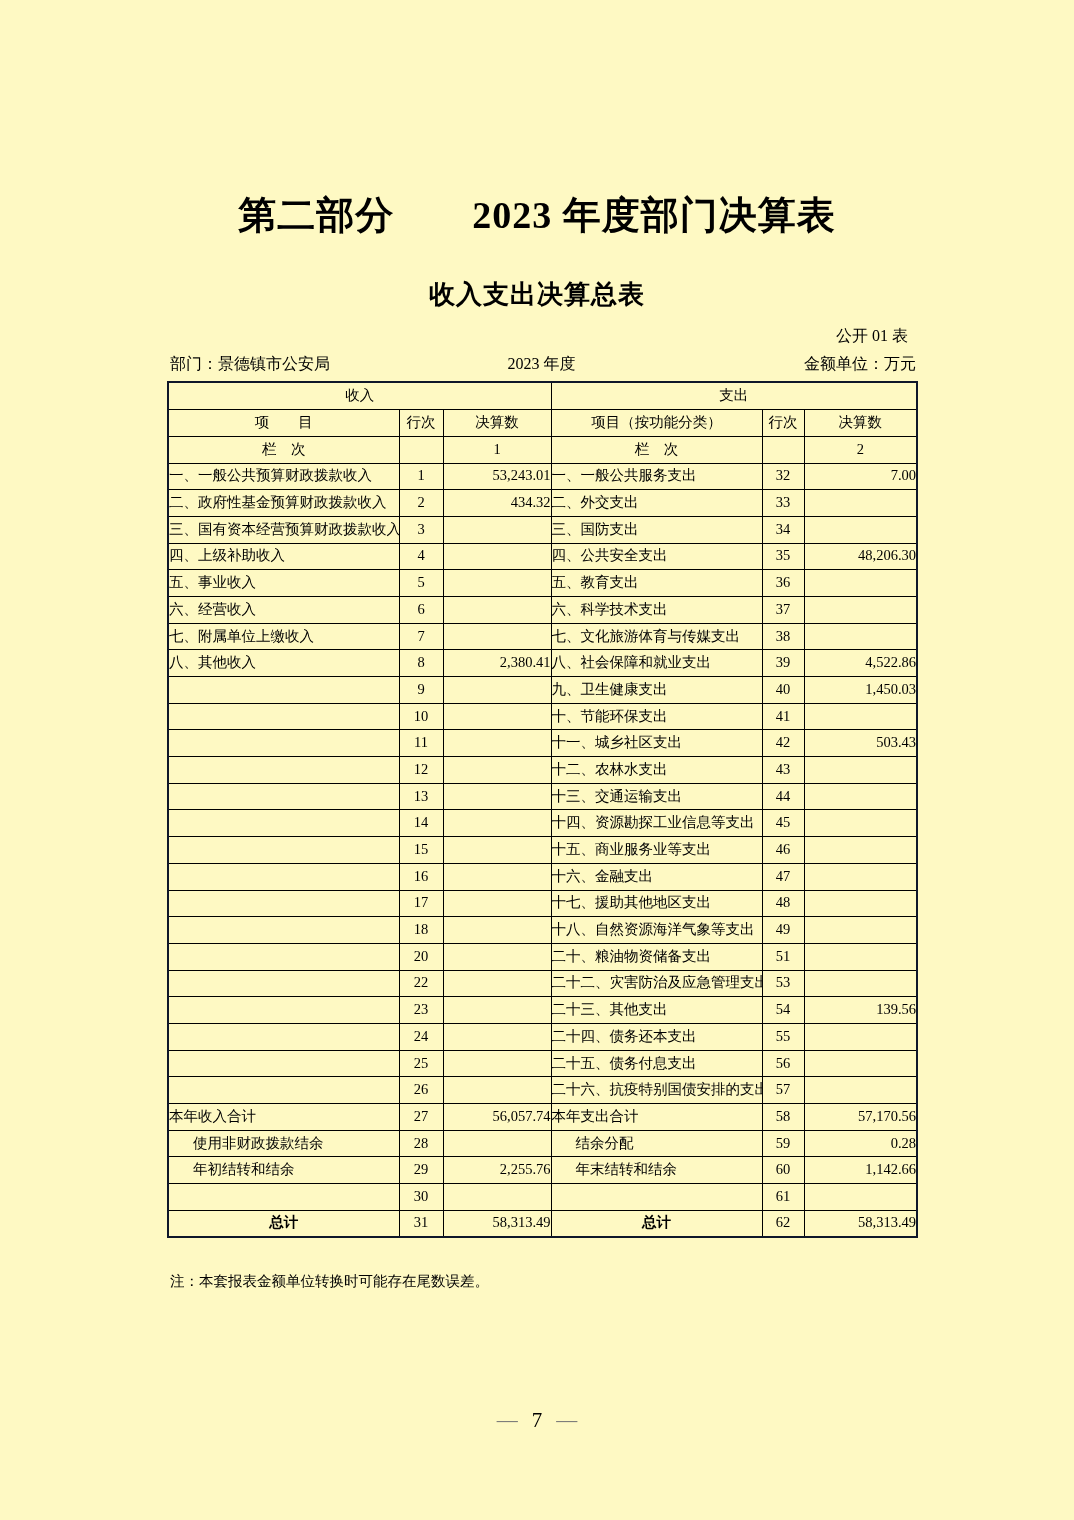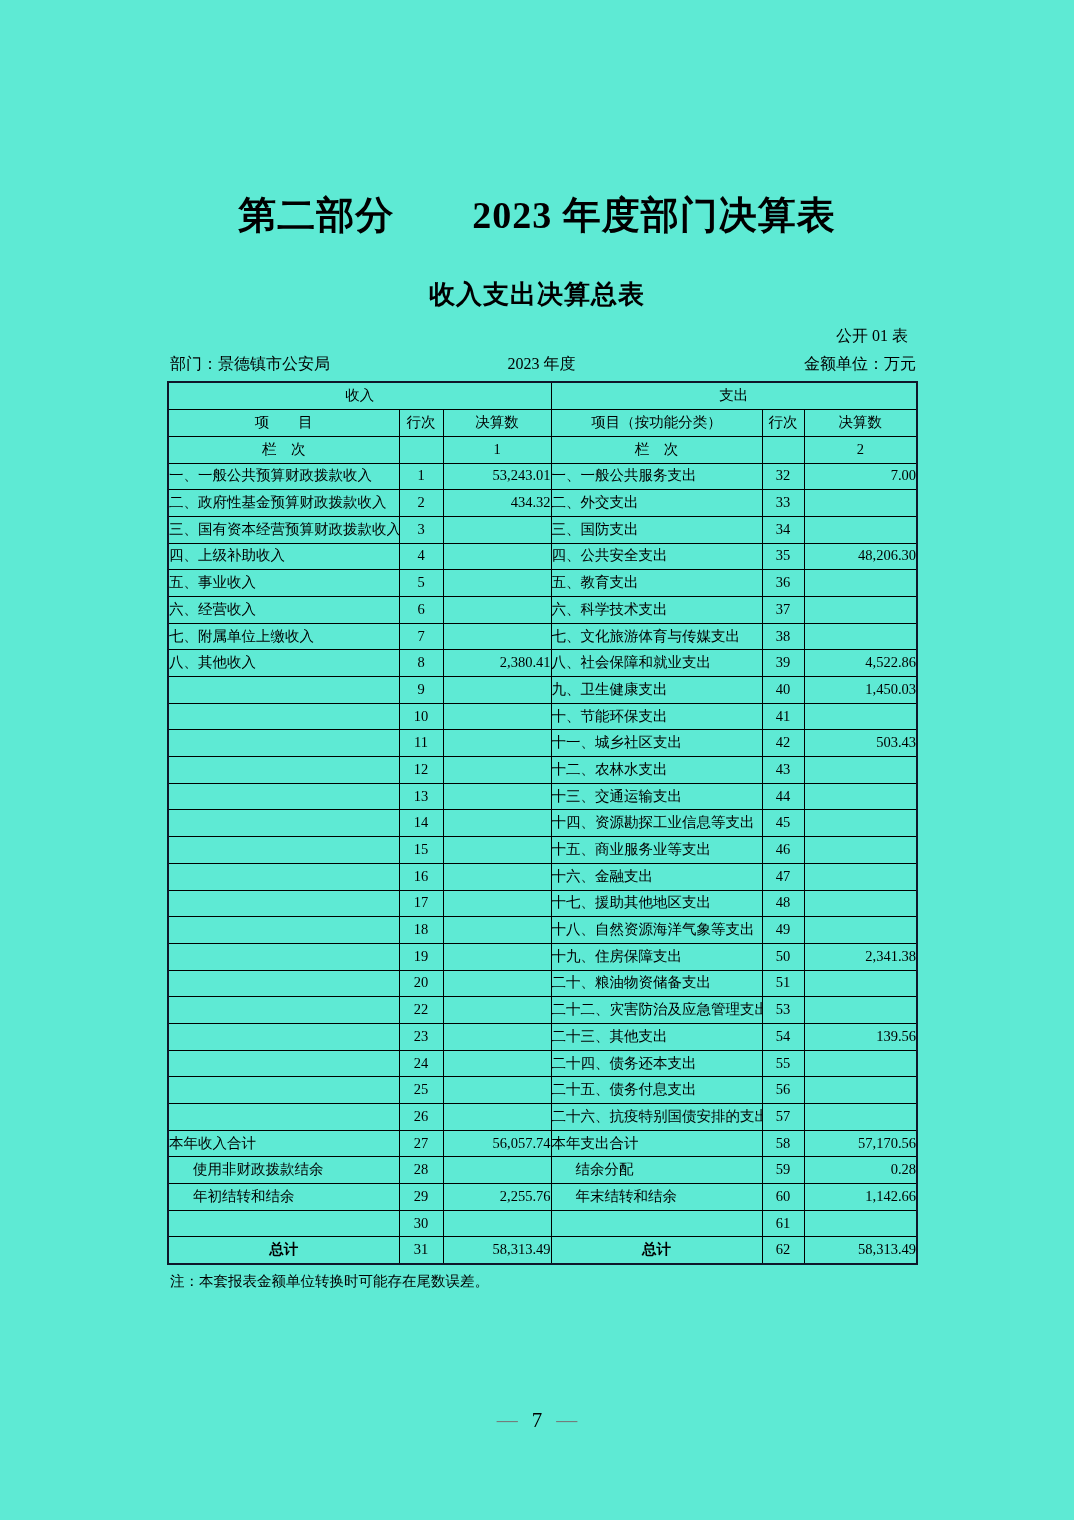--- a/index.html
+++ b/index.html
@@ -1,19 +1,19 @@
 <!DOCTYPE html>
 <html><head>
 <meta charset="utf-8">
 <style>
   * { margin:0; padding:0; box-sizing:border-box; }
   html,body { background:#e8e8e8; }
   body { width:1074px; }
   .page {
-    position:relative; width:1074px; height:1520px; background:#5eead4;
+    position:relative; width:1074px; height:1520px; background:#fef9c3;
     font-family:"Liberation Serif","DejaVu Serif",serif; color:#000;
     overflow:hidden;
   }
   .part-title {
     position:absolute; top:190px; left:0; width:100%;
     text-align:center; font-size:38px; font-weight:bold;
     letter-spacing:1px; white-space:nowrap;
   }
   .table-title {
     position:absolute; top:277px; left:0; width:100%;
@@ -250,28 +250,20 @@
         <tr>
           <td class="item"></td>
           <td class="rowno">18</td>
           <td class="amount"></td>
           <td class="item">十八、自然资源海洋气象等支出</td>
           <td class="rowno">49</td>
           <td class="amount"></td>
         </tr>
         <tr>
           <td class="item"></td>
-          <td class="rowno">19</td>
-          <td class="amount"></td>
-          <td class="item">十九、住房保障支出</td>
-          <td class="rowno">50</td>
-          <td class="amount">2,341.38</td>
-        </tr>
-        <tr>
-          <td class="item"></td>
           <td class="rowno">20</td>
           <td class="amount"></td>
           <td class="item">二十、粮油物资储备支出</td>
           <td class="rowno">51</td>
           <td class="amount"></td>
         </tr>
         <tr>
           <td class="item"></td>
           <td class="rowno">22</td>
           <td class="amount"></td>

